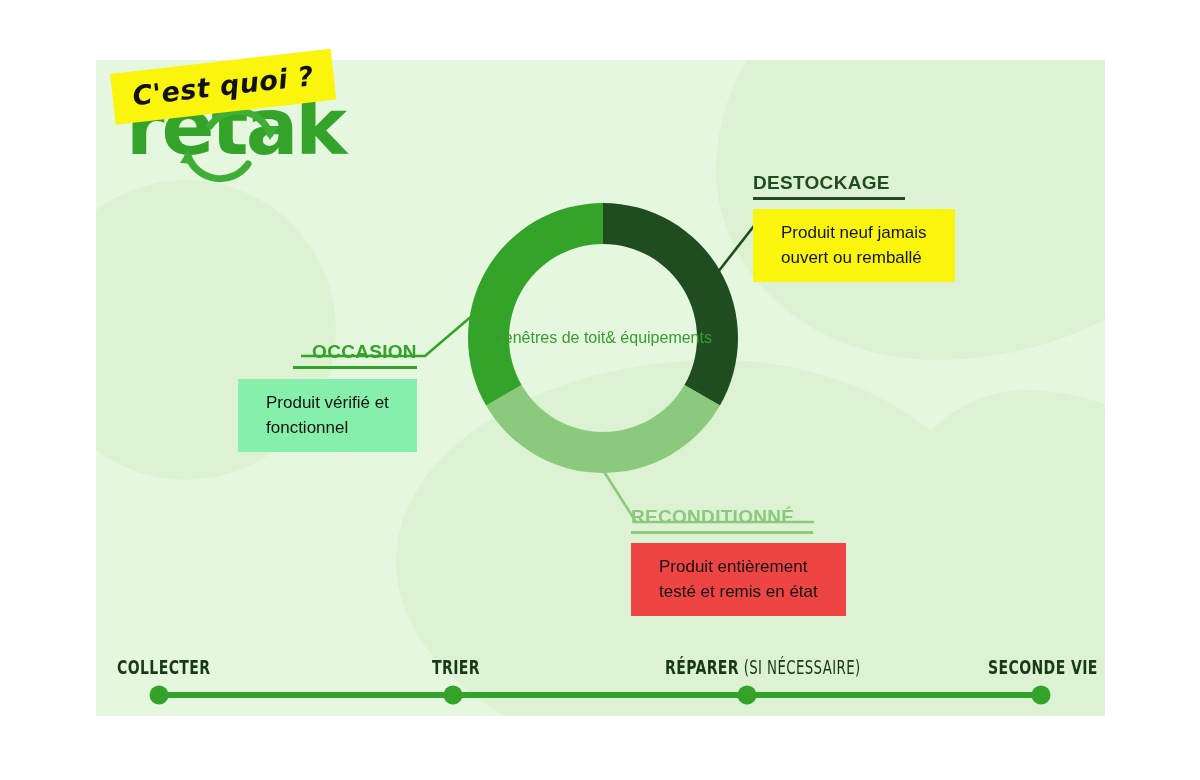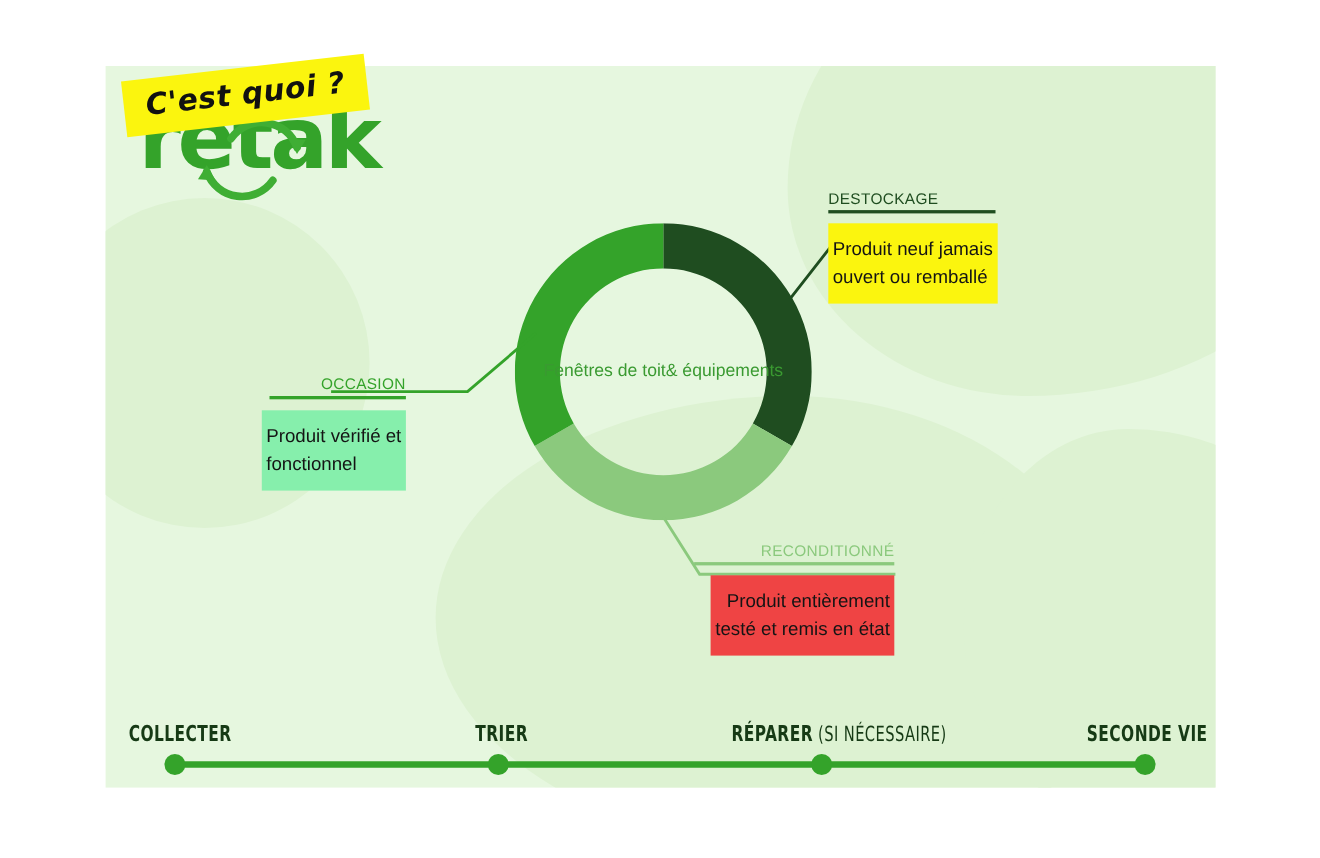--- a/index.html
+++ b/index.html
@@ -44,39 +44,39 @@
   .donut-center-text{
     position:absolute;left:468px;top:203px;width:270px;height:270px;
     display:flex;flex-direction:row;align-items:center;justify-content:center;
     color:#3a9a31;font-size:16px;line-height:1.45;text-align:center;
     pointer-events:none;
   }
 
   
   .callout{position:absolute;}
   .callout .c-title{
-    font-weight:normal;font-size:14px;letter-spacing:.3px;white-space:nowrap;
+    font-weight:bold;font-size:19px;letter-spacing:.3px;white-space:nowrap;
   }
   .callout .c-rule{height:3px;margin-top:3px;}
   .callout .c-box{
     background:#fbf50e;color:#141414;font-size:17px;line-height:1.45;
-    padding:12px 4px;display:inline-block;white-space:pre-line;
+    padding:12px 28px;display:inline-block;white-space:pre-line;
   }
 
   #co-destockage{left:753px;top:172px;}
   #co-destockage .c-title{color:#1f4d20;}
   #co-destockage .c-rule{background:#1f4d20;width:152px;}
   #co-destockage .c-box{margin-top:9px;}
 
   #co-occasion{left:238px;top:309px;text-align:right;}
   #co-occasion .c-title{color:#34a32a;}
   #co-occasion .c-rule{background:#34a32a;width:124px;margin-left:auto;}
   #co-occasion .c-box{margin-top:10px;text-align:left;}
 
-  #co-recond{left:631px;top:492px;text-align:right;}
+  #co-recond{left:631px;top:506px;}
   #co-recond .c-title{color:#8bc97d;}
   #co-recond .c-rule{background:#8bc97d;width:182px;}
   #co-recond .c-box{margin-top:9px;}
 
   .leader{position:absolute;left:0;top:0;width:1200px;height:780px;pointer-events:none;}
 
   
   .timeline{position:absolute;left:0;top:0;width:1104px;height:780px;}
   .tl-label{
     position:absolute;color:#163a15;font-weight:bold;

